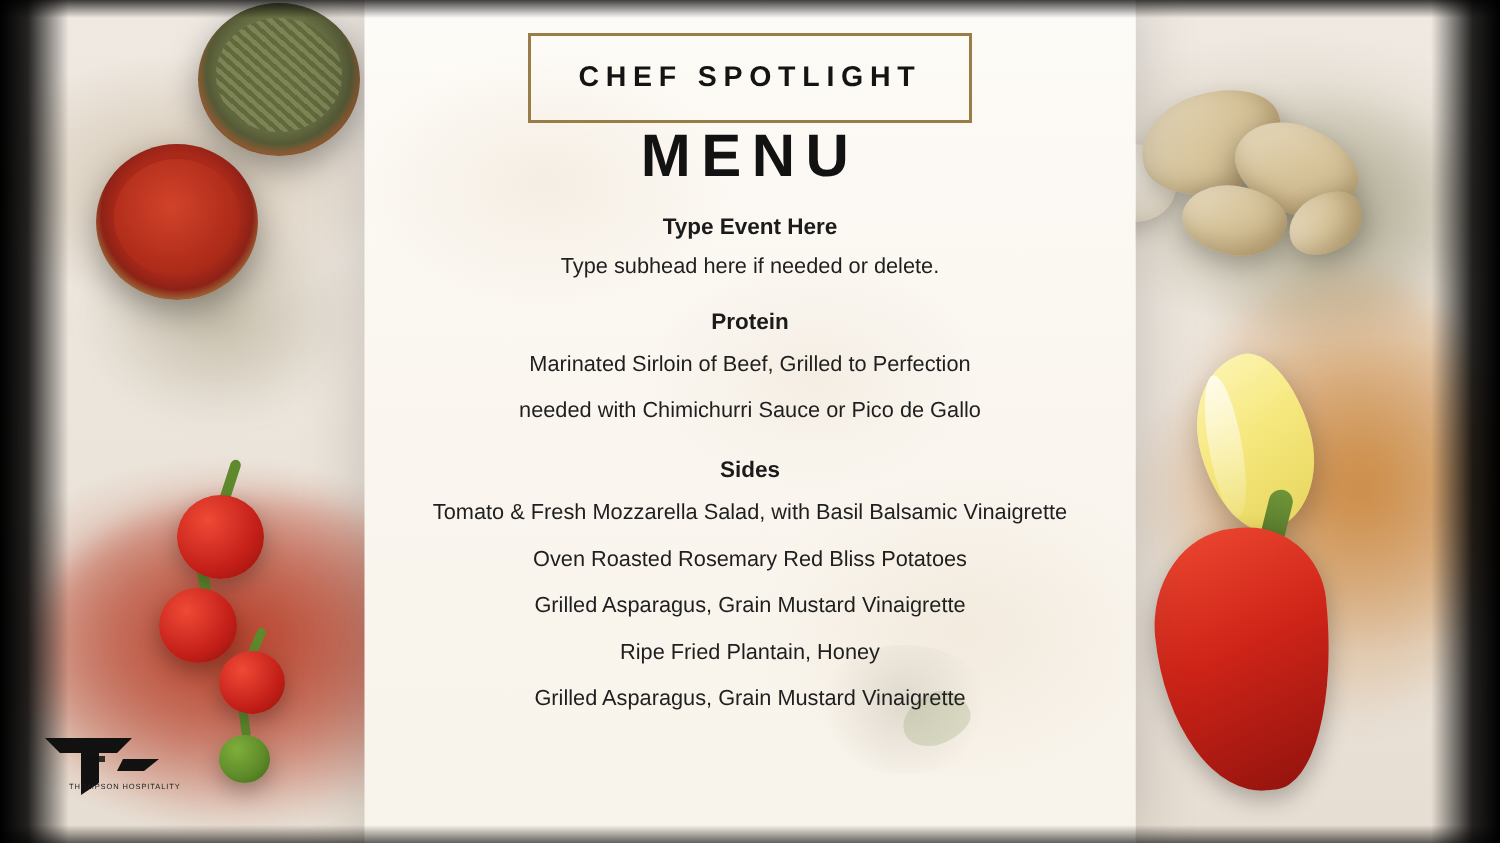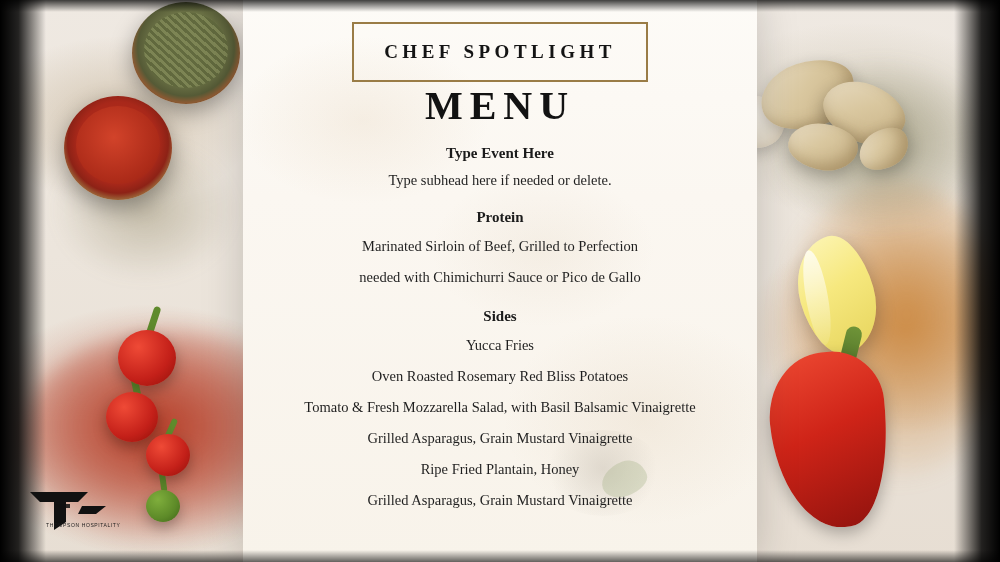--- a/index.html
+++ b/index.html
@@ -173,21 +173,20 @@
 
   
   .card {
     position: absolute;
     left: 243px; top: 0;
     width: 514px;
     height: 562px;
     background: linear-gradient(180deg, #fdfbf7 0%, #fbf7f1 35%, #f8f3ea 100%);
     z-index: 5;
     box-shadow: 0 0 40px rgba(0,0,0,0.18);
-    font-family: Liberation Serif, serif;
   }
   .card-wash {
     position: absolute; inset: 0;
     background:
       radial-gradient(ellipse 180px 120px at 120px 120px, rgba(210,180,140,0.16), rgba(210,180,140,0) 70%),
       radial-gradient(ellipse 200px 150px at 400px 420px, rgba(200,170,130,0.14), rgba(200,170,130,0) 70%),
       radial-gradient(ellipse 160px 110px at 300px 250px, rgba(190,160,120,0.10), rgba(190,160,120,0) 70%);
     pointer-events: none;
   }
   .card-inner {
@@ -337,23 +336,22 @@
         <div class="line">
           <span class="sub-line">Marinated Sirloin of Beef, Grilled to Perfection</span>
         </div>
         <div class="line">
           <span class="sub-line">needed with Chimichurri Sauce or Pico de Gallo</span>
         </div>
       </div>
 
       <div class="section">
         <div class="section-head">Sides</div>
-        <div class="line">Yucca Fries</div>
+        <div class="line">Tomato &amp; Fresh Mozzarella Salad, with Basil Balsamic Vinaigrette</div>
         <div class="line">Oven Roasted Rosemary Red Bliss Potatoes</div>
-        <div class="line">Tomato &amp; Fresh Mozzarella Salad, with Basil Balsamic Vinaigrette</div>
         <div class="line">Grilled Asparagus, Grain Mustard Vinaigrette</div>
         <div class="line">Ripe Fried Plantain, Honey</div>
         <div class="line">Grilled Asparagus, Grain Mustard Vinaigrette</div>
 
       </div>
 
     </div>
   </div>
 
   <div class="vignette-left"></div>

